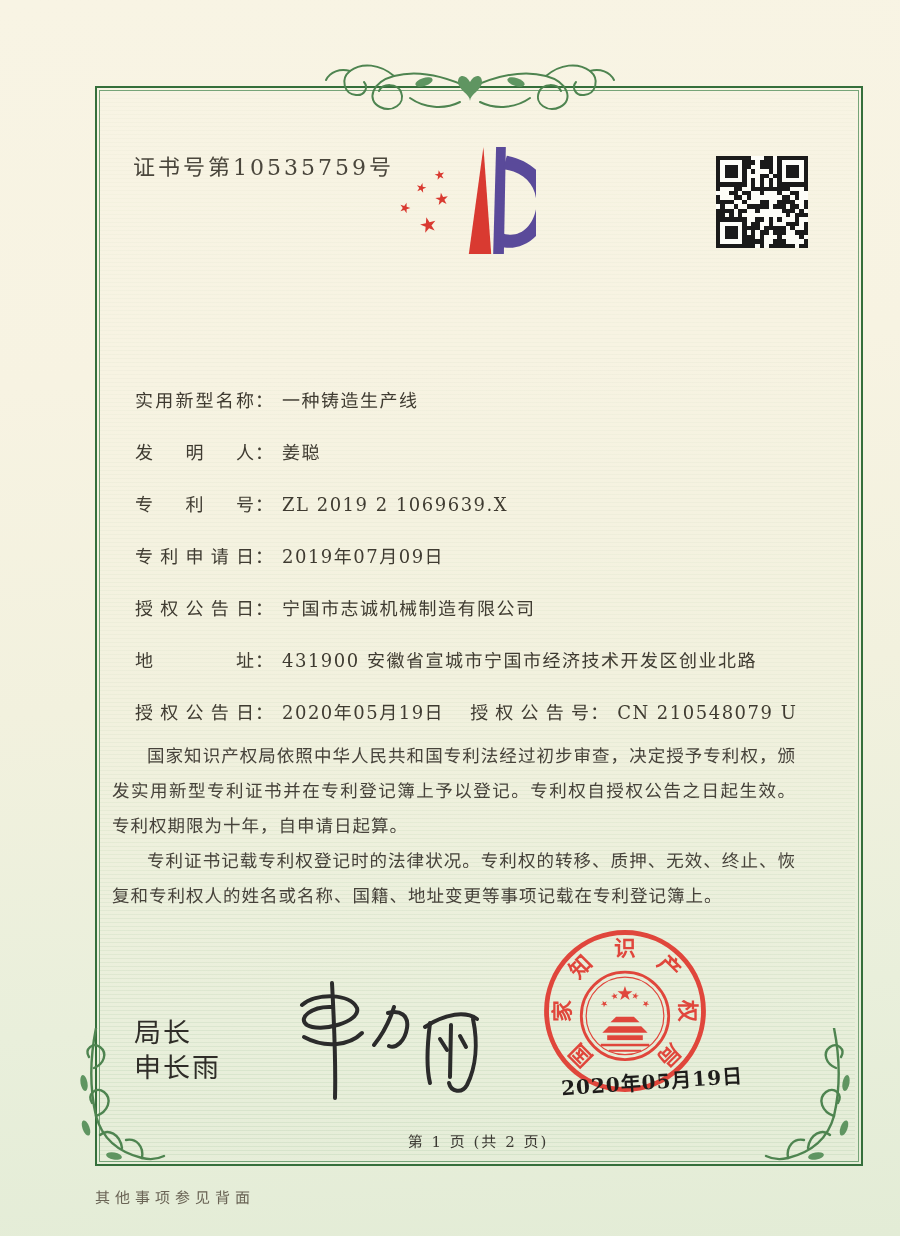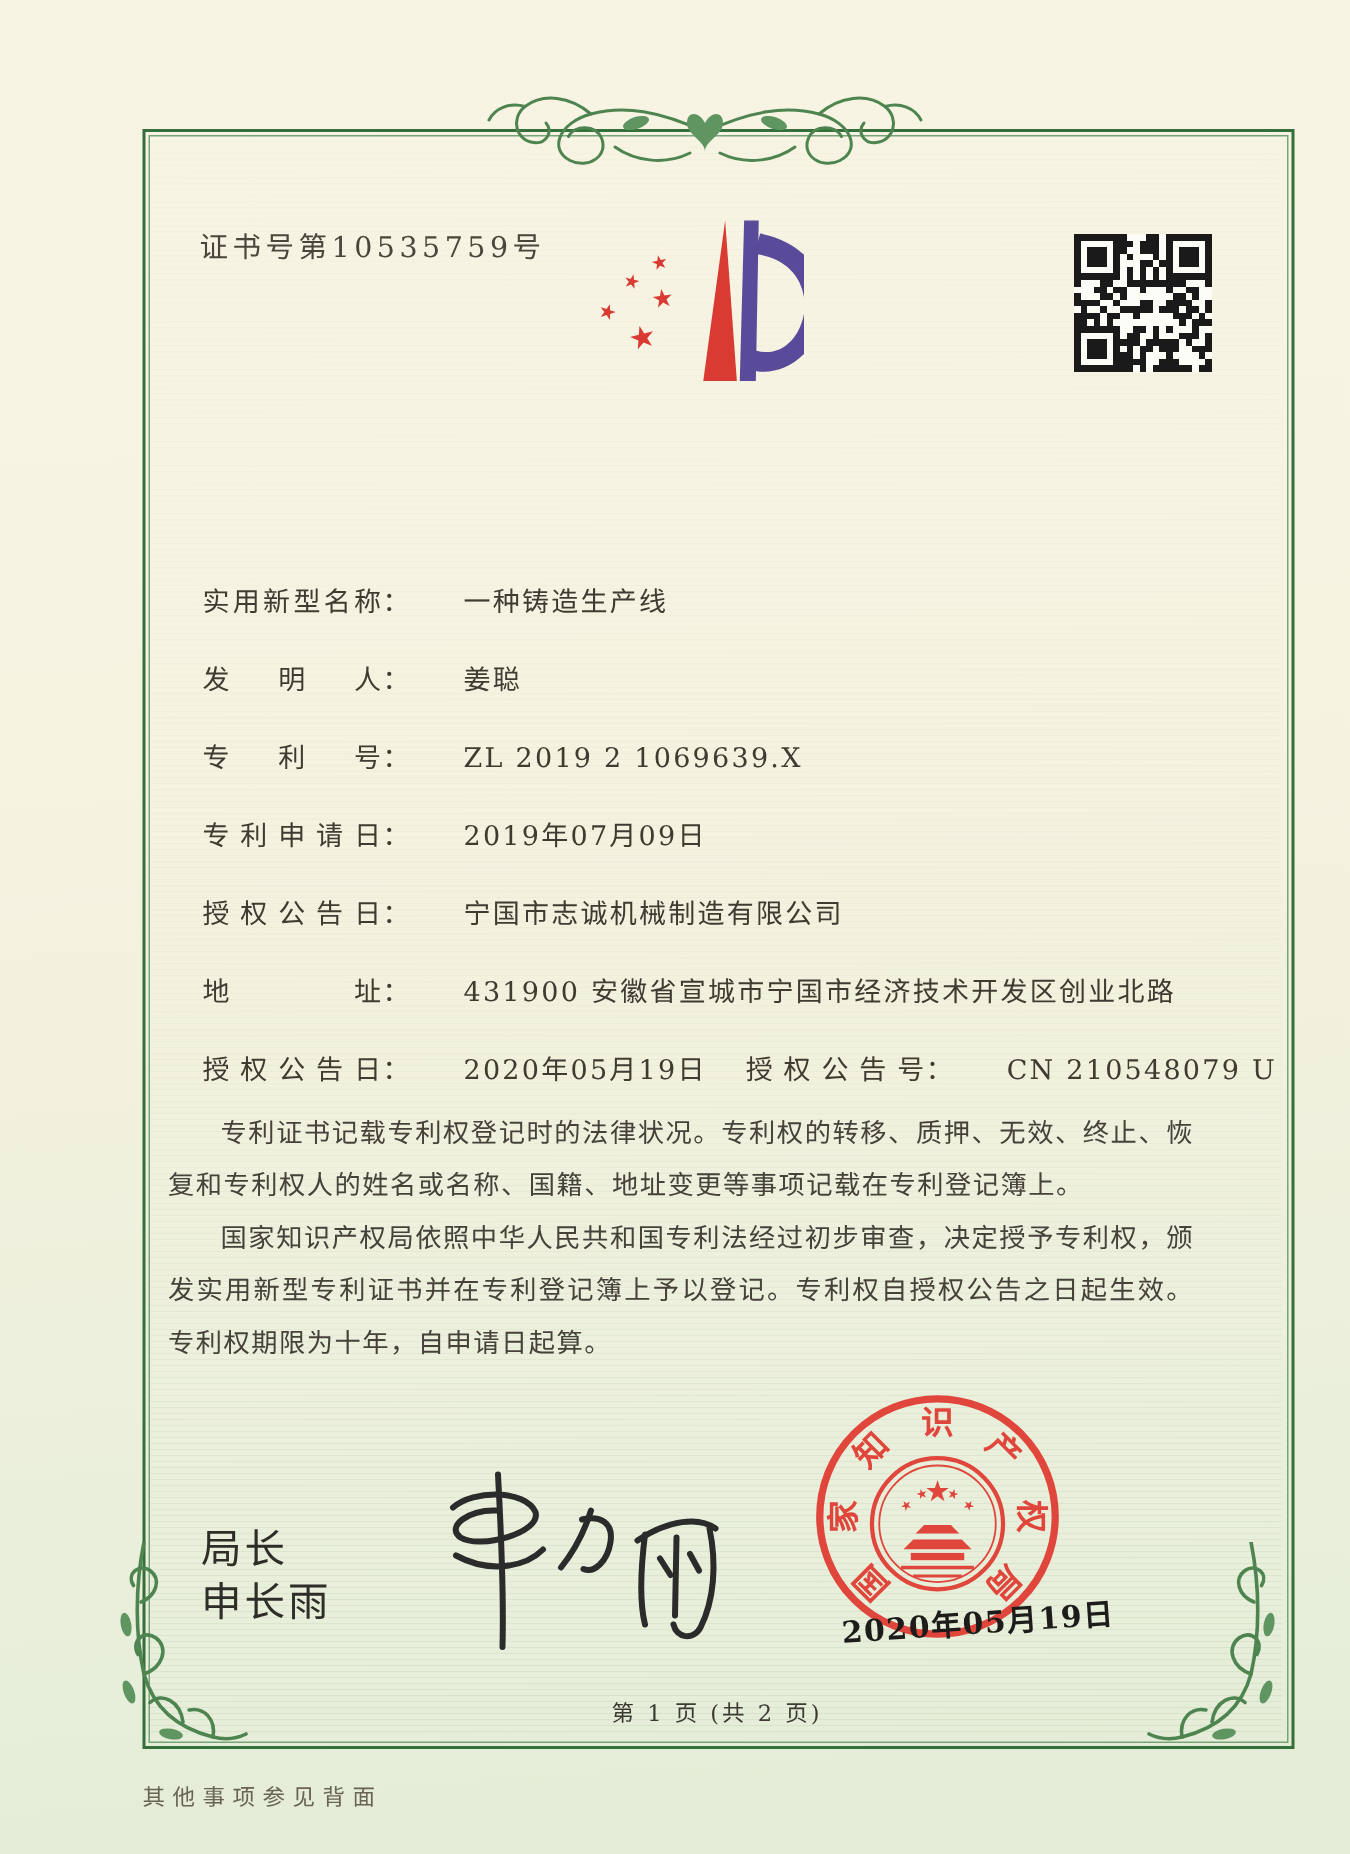--- a/index.html
+++ b/index.html
@@ -12,29 +12,29 @@
   .frame::before{content:"";position:absolute;left:2px;top:2px;right:2px;bottom:2px;
          border:1px solid #76a478;}
   .stripes{position:absolute;left:99px;top:90px;width:756px;height:1068px;
          background:repeating-linear-gradient(180deg,rgba(118,168,118,.16) 0 1px,rgba(0,0,0,0) 1px 4px);
          -webkit-mask-image:linear-gradient(180deg,rgba(0,0,0,.18) 0%,rgba(0,0,0,.30) 55%,rgba(0,0,0,.85) 100%);
          mask-image:linear-gradient(180deg,rgba(0,0,0,.18) 0%,rgba(0,0,0,.30) 55%,rgba(0,0,0,.85) 100%);}
   .orn{position:absolute;pointer-events:none;}
   .orn-top{left:320px;top:58px;}
   .orn-bl{left:70px;top:1028px;}
   .orn-br{left:764px;top:1028px;transform:scaleX(-1);}
-  .cert-no{position:absolute;left:133px;top:149px;font-size:19px;letter-spacing:3px;color:#4a463c;}
+  .cert-no{position:absolute;left:133px;top:149px;font-size:22px;letter-spacing:3px;color:#4a463c;}
   .logo{position:absolute;left:390px;top:144px;}
   .qr{position:absolute;left:716px;top:156px;width:92px;height:92px;background:#fdfdf8;}
   .doc-title{position:absolute;left:95px;top:283px;width:766px;text-align:center;
          font-size:40px;font-weight:600;letter-spacing:9px;color:#34322c;}
   .frow{position:absolute;left:135px;font-size:18px;color:#3f3b31;letter-spacing:1px;white-space:nowrap;}
   .flabel{display:inline-block;width:120px;text-align:justify;text-align-last:justify;vertical-align:bottom;}
   .fcolon{display:inline-block;margin-right:8px;}
-  .fvalue{letter-spacing:1.5px;margin-left:27px;}
+  .fvalue{letter-spacing:1.5px;}
   .fpair2{margin-left:26px;}
   .paras{position:absolute;left:112px;top:739px;width:684px;font-size:17.5px;line-height:35px;
          color:#46423a;text-align:justify;letter-spacing:1px;}
   .paras p{margin:0;text-indent:2em;}
   .officer{position:absolute;left:134px;font-family:Liberation Serif, serif;
          font-size:27px;color:#2f2d28;letter-spacing:2px;}
   .officer.title{top:1011px;}
   .officer.name{top:1046px;}
   .signature{position:absolute;left:258px;top:975px;}
   .seal{position:absolute;left:536px;top:922px;width:178px;height:178px;opacity:.93;}
@@ -386,22 +386,22 @@
     <span class="flabel">授权公告日</span><span class="fcolon">：</span><span class="fvalue">宁国市志诚机械制造有限公司</span>
   </div>
   <div class="frow" style="top:646px">
     <span class="flabel">地址</span><span class="fcolon">：</span><span class="fvalue">431900 安徽省宣城市宁国市经济技术开发区创业北路</span>
   </div>
   <div class="frow" style="top:698px">
     <span class="flabel">授权公告日</span><span class="fcolon">：</span><span class="fvalue">2020年05月19日</span><span class="fpair2"><span class="flabel">授权公告号</span><span class="fcolon">：</span><span class="fvalue">CN 210548079 U</span></span>
   </div>
 
   <div class="paras">
+    <p>国家知识产权局依照中华人民共和国专利法经过初步审查，决定授予专利权，颁发实用新型专利证书并在专利登记簿上予以登记。专利权自授权公告之日起生效。专利权期限为十年，自申请日起算。</p>
     <p>专利证书记载专利权登记时的法律状况。专利权的转移、质押、无效、终止、恢复和专利权人的姓名或名称、国籍、地址变更等事项记载在专利登记簿上。</p>
-    <p>国家知识产权局依照中华人民共和国专利法经过初步审查，决定授予专利权，颁发实用新型专利证书并在专利登记簿上予以登记。专利权自授权公告之日起生效。专利权期限为十年，自申请日起算。</p>
   </div>
 
   <div class="officer title">局长</div>
   <div class="officer name">申长雨</div>
 
   <svg class="signature" width="245" height="125" viewBox="0 0 245 125">
     <g fill="none" stroke="#2b2b2b" stroke-width="4" stroke-linecap="round">
       <path d="M74,8 C76,45 78,85 77,123"></path>
       <path d="M44,30 C58,18 92,18 99,33 C103,47 62,58 49,50 C39,43 54,31 74,32"></path>
       <path d="M46,62 C68,74 92,70 104,58"></path>

